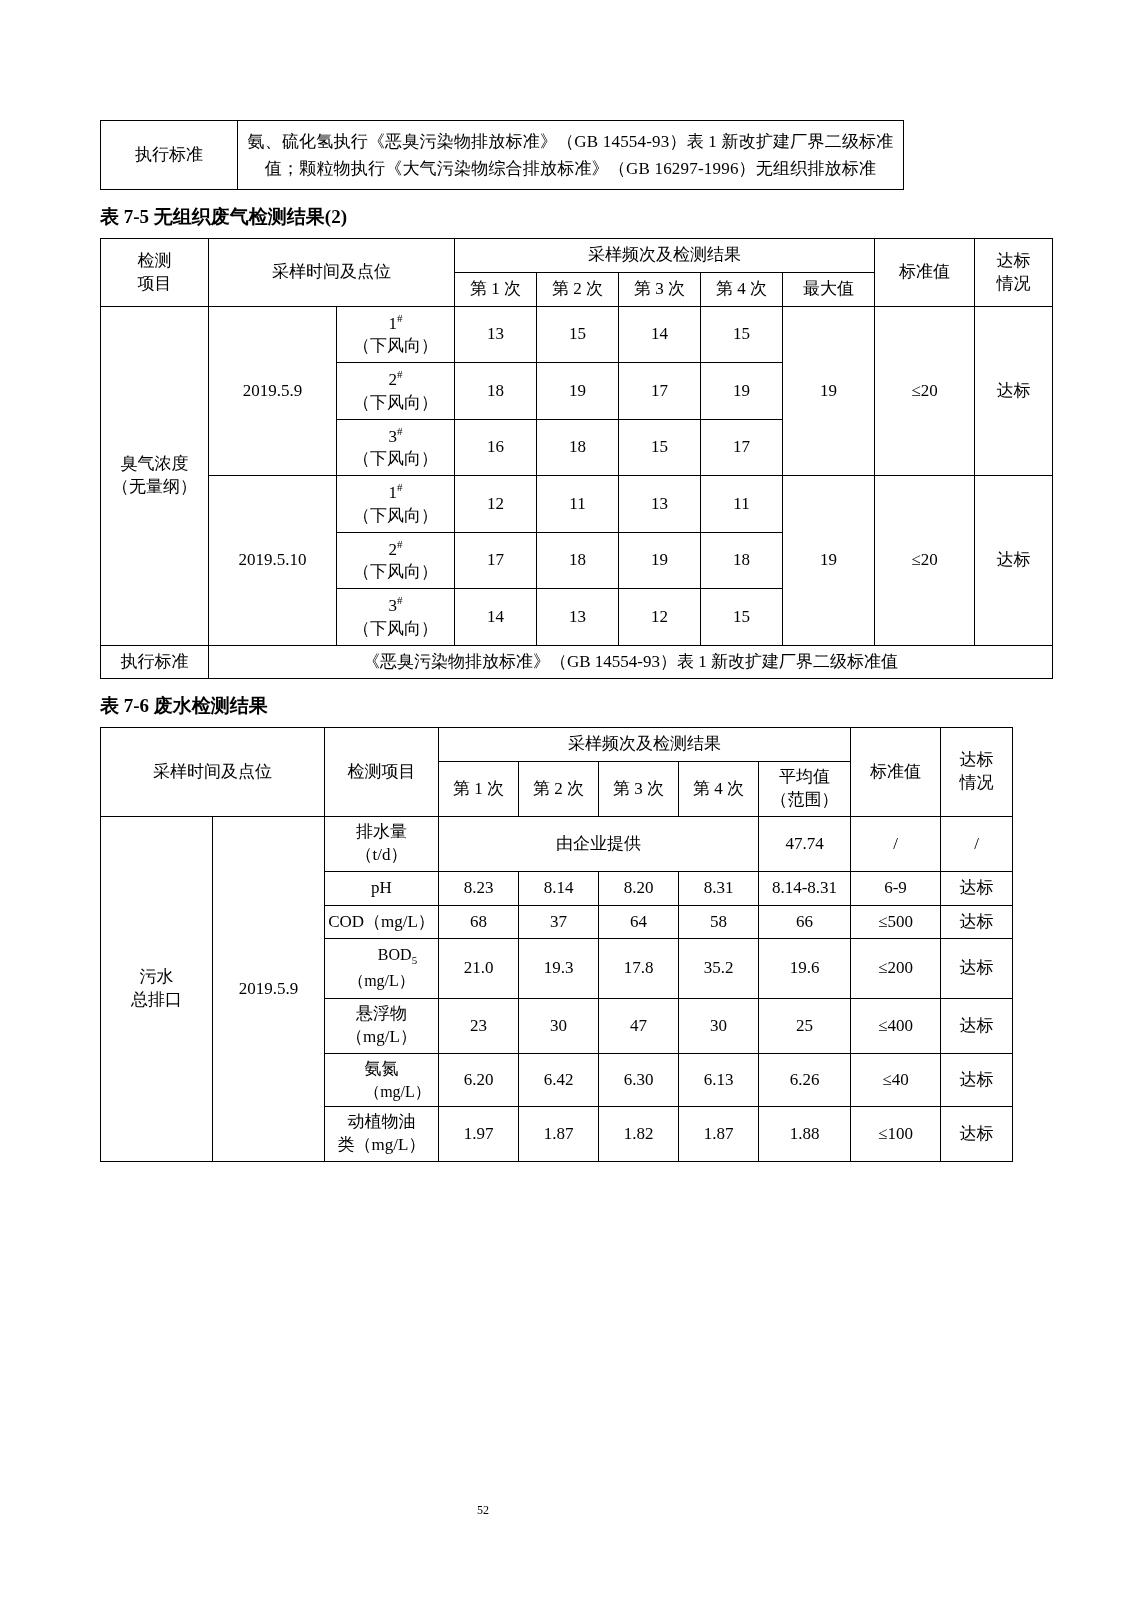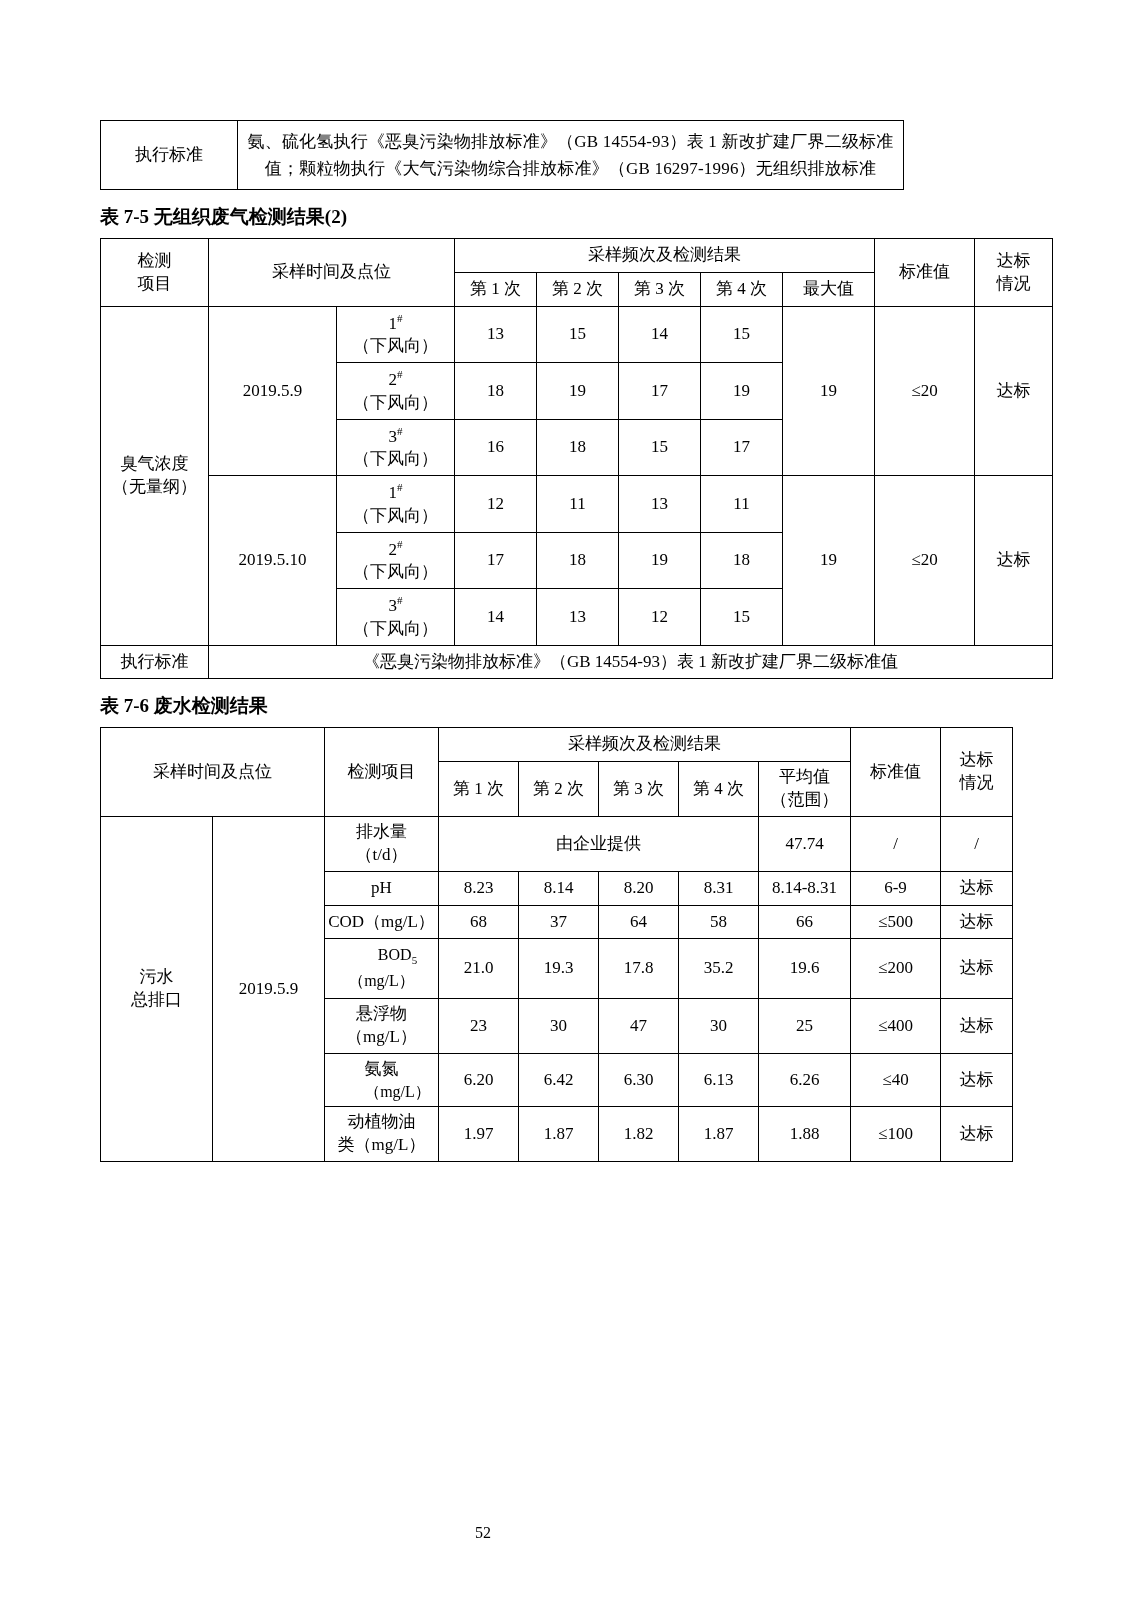--- a/index.html
+++ b/index.html
@@ -65,25 +65,25 @@
   sup {
     font-size: 11px;
     vertical-align: super;
   }
   sub {
     font-size: 11px;
     vertical-align: sub;
   }
   .pagenum {
     position: absolute;
-    bottom: 58px;
+    bottom: 82px;
     left: 0;
     width: 100%;
     text-align: center;
-    font-size: 16px;
+    font-size: 12px;
     font-family: "Liberation Serif", serif;
   }
   .tbl1 .c-item { width: 108px; }
   .tbl1 .c-time { width: 128px; }
   .tbl1 .c-point { width: 118px; }
   .tbl1 .c-n { width: 82px; }
   .tbl1 .c-max { width: 92px; }
   .tbl1 .c-std { width: 100px; }
   .tbl1 .c-res { width: 78px; }
 

